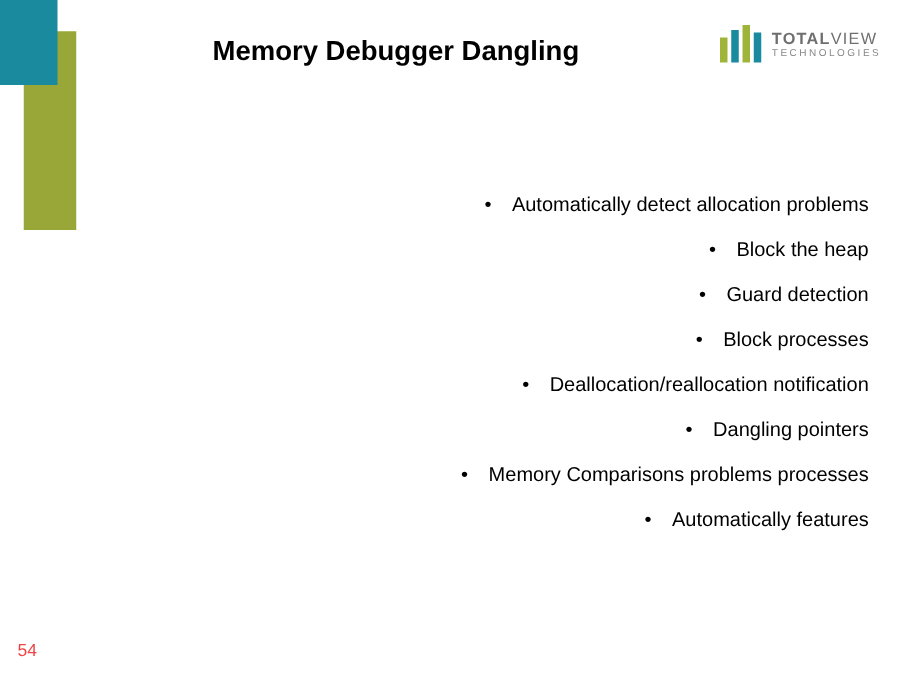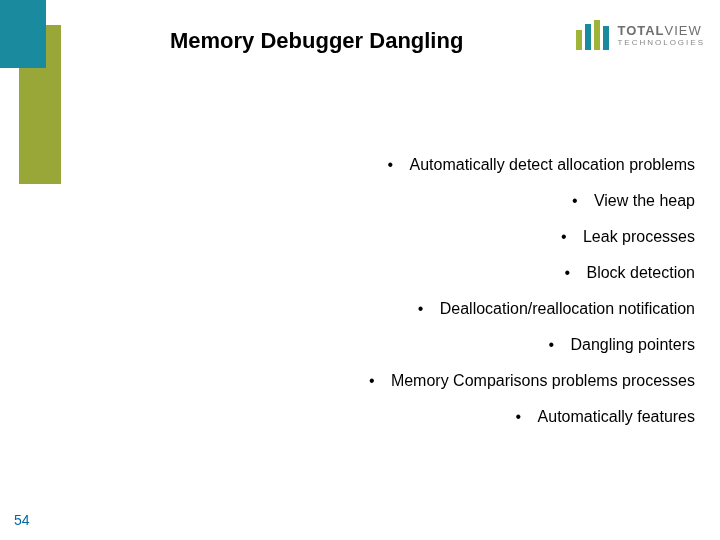--- a/index.html
+++ b/index.html
@@ -105,21 +105,21 @@
     display: inline-block;
     width: 22px;
     flex: 0 0 22px;
   }
 
   .page-number {
     position: absolute;
     left: 14px;
     bottom: 12px;
     font-size: 14px;
-    color: #0369a1;
+    color: #ef4444;
   }
 </style>
 </head>
 <body>
 
 <div class="deco-block deco-olive"></div>
 <div class="deco-block deco-teal"></div>
 
 <div class="title">Memory Debugger Dangling</div>
 
@@ -136,27 +136,27 @@
     </div>
     <div class="logo-line2">TECHNOLOGIES</div>
   </div>
 </div>
 
 <ul class="bullets">
   <li>
       <span>Automatically detect allocation problems</span>
     </li>
   <li>
-      <span>View the heap</span>
+      <span>Block the heap</span>
     </li>
   <li>
-      <span>Leak processes</span>
+      <span>Guard detection</span>
     </li>
   <li>
-      <span>Block detection</span>
+      <span>Block processes</span>
     </li>
   <li>
       <span>Deallocation/reallocation notification</span>
     </li>
   <li>
       <span>Dangling pointers</span>
     </li>
   <li>
       <span>Memory Comparisons problems processes</span>
     </li>

